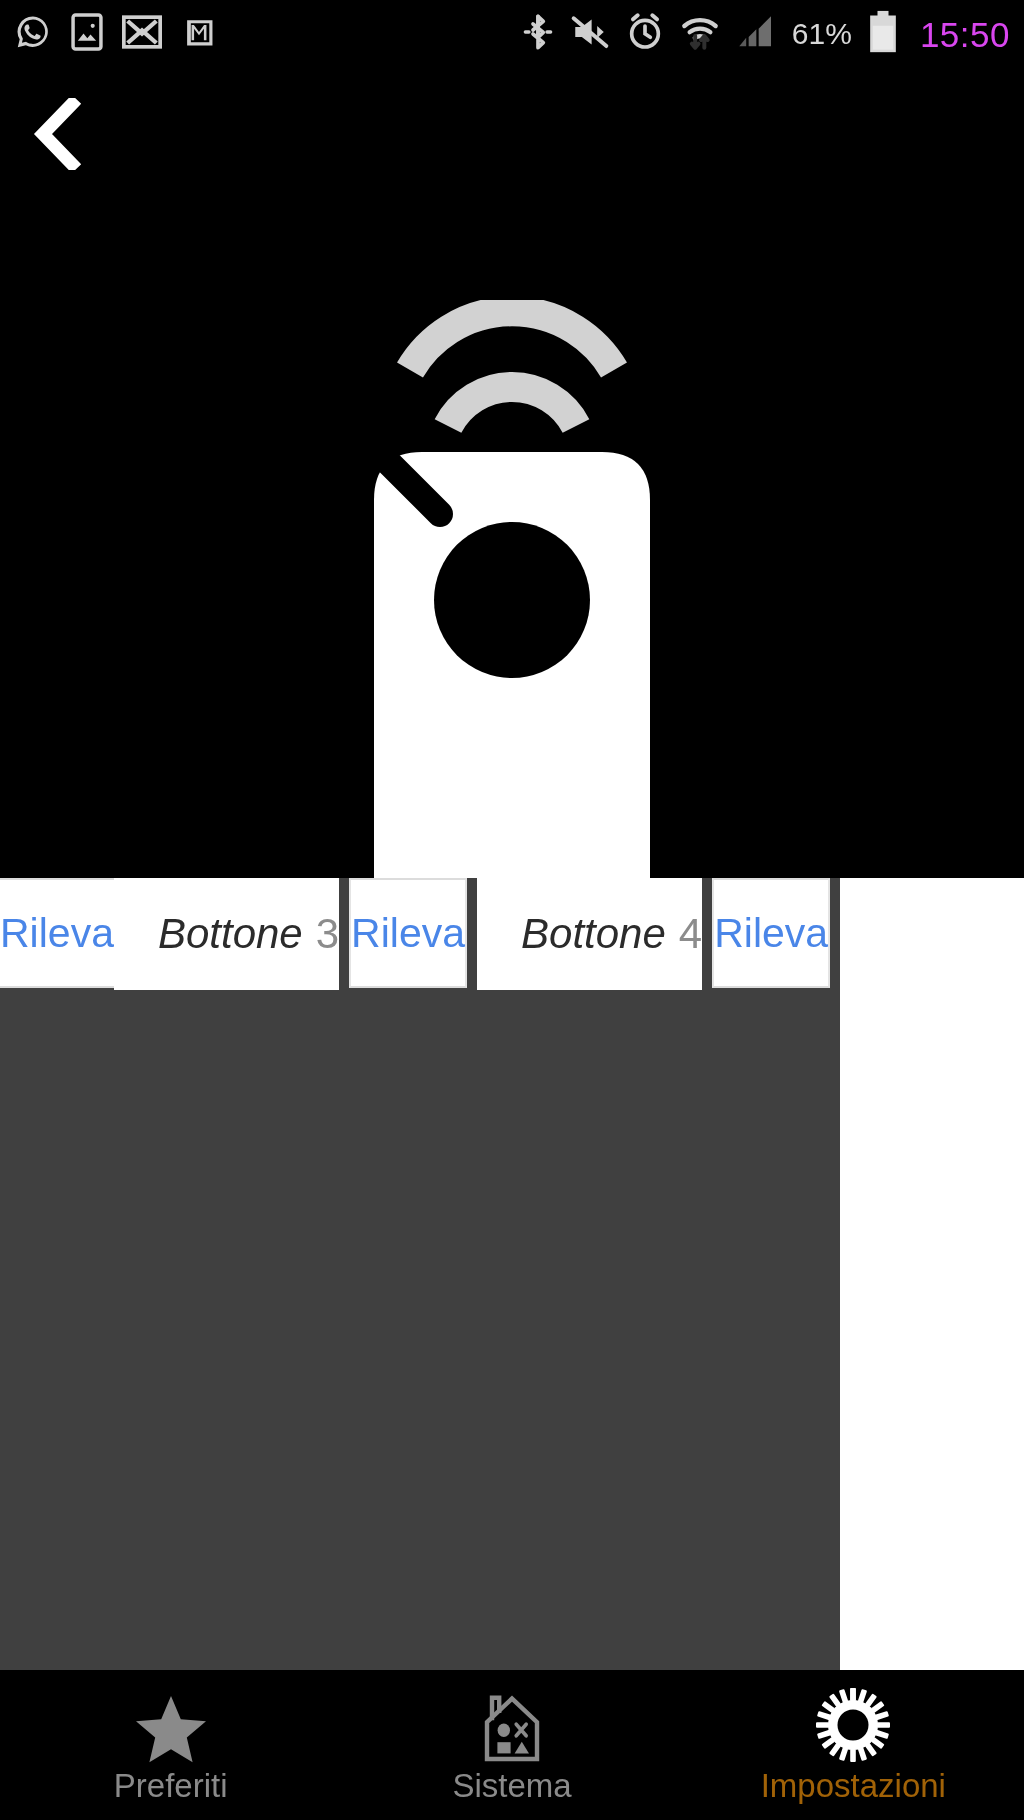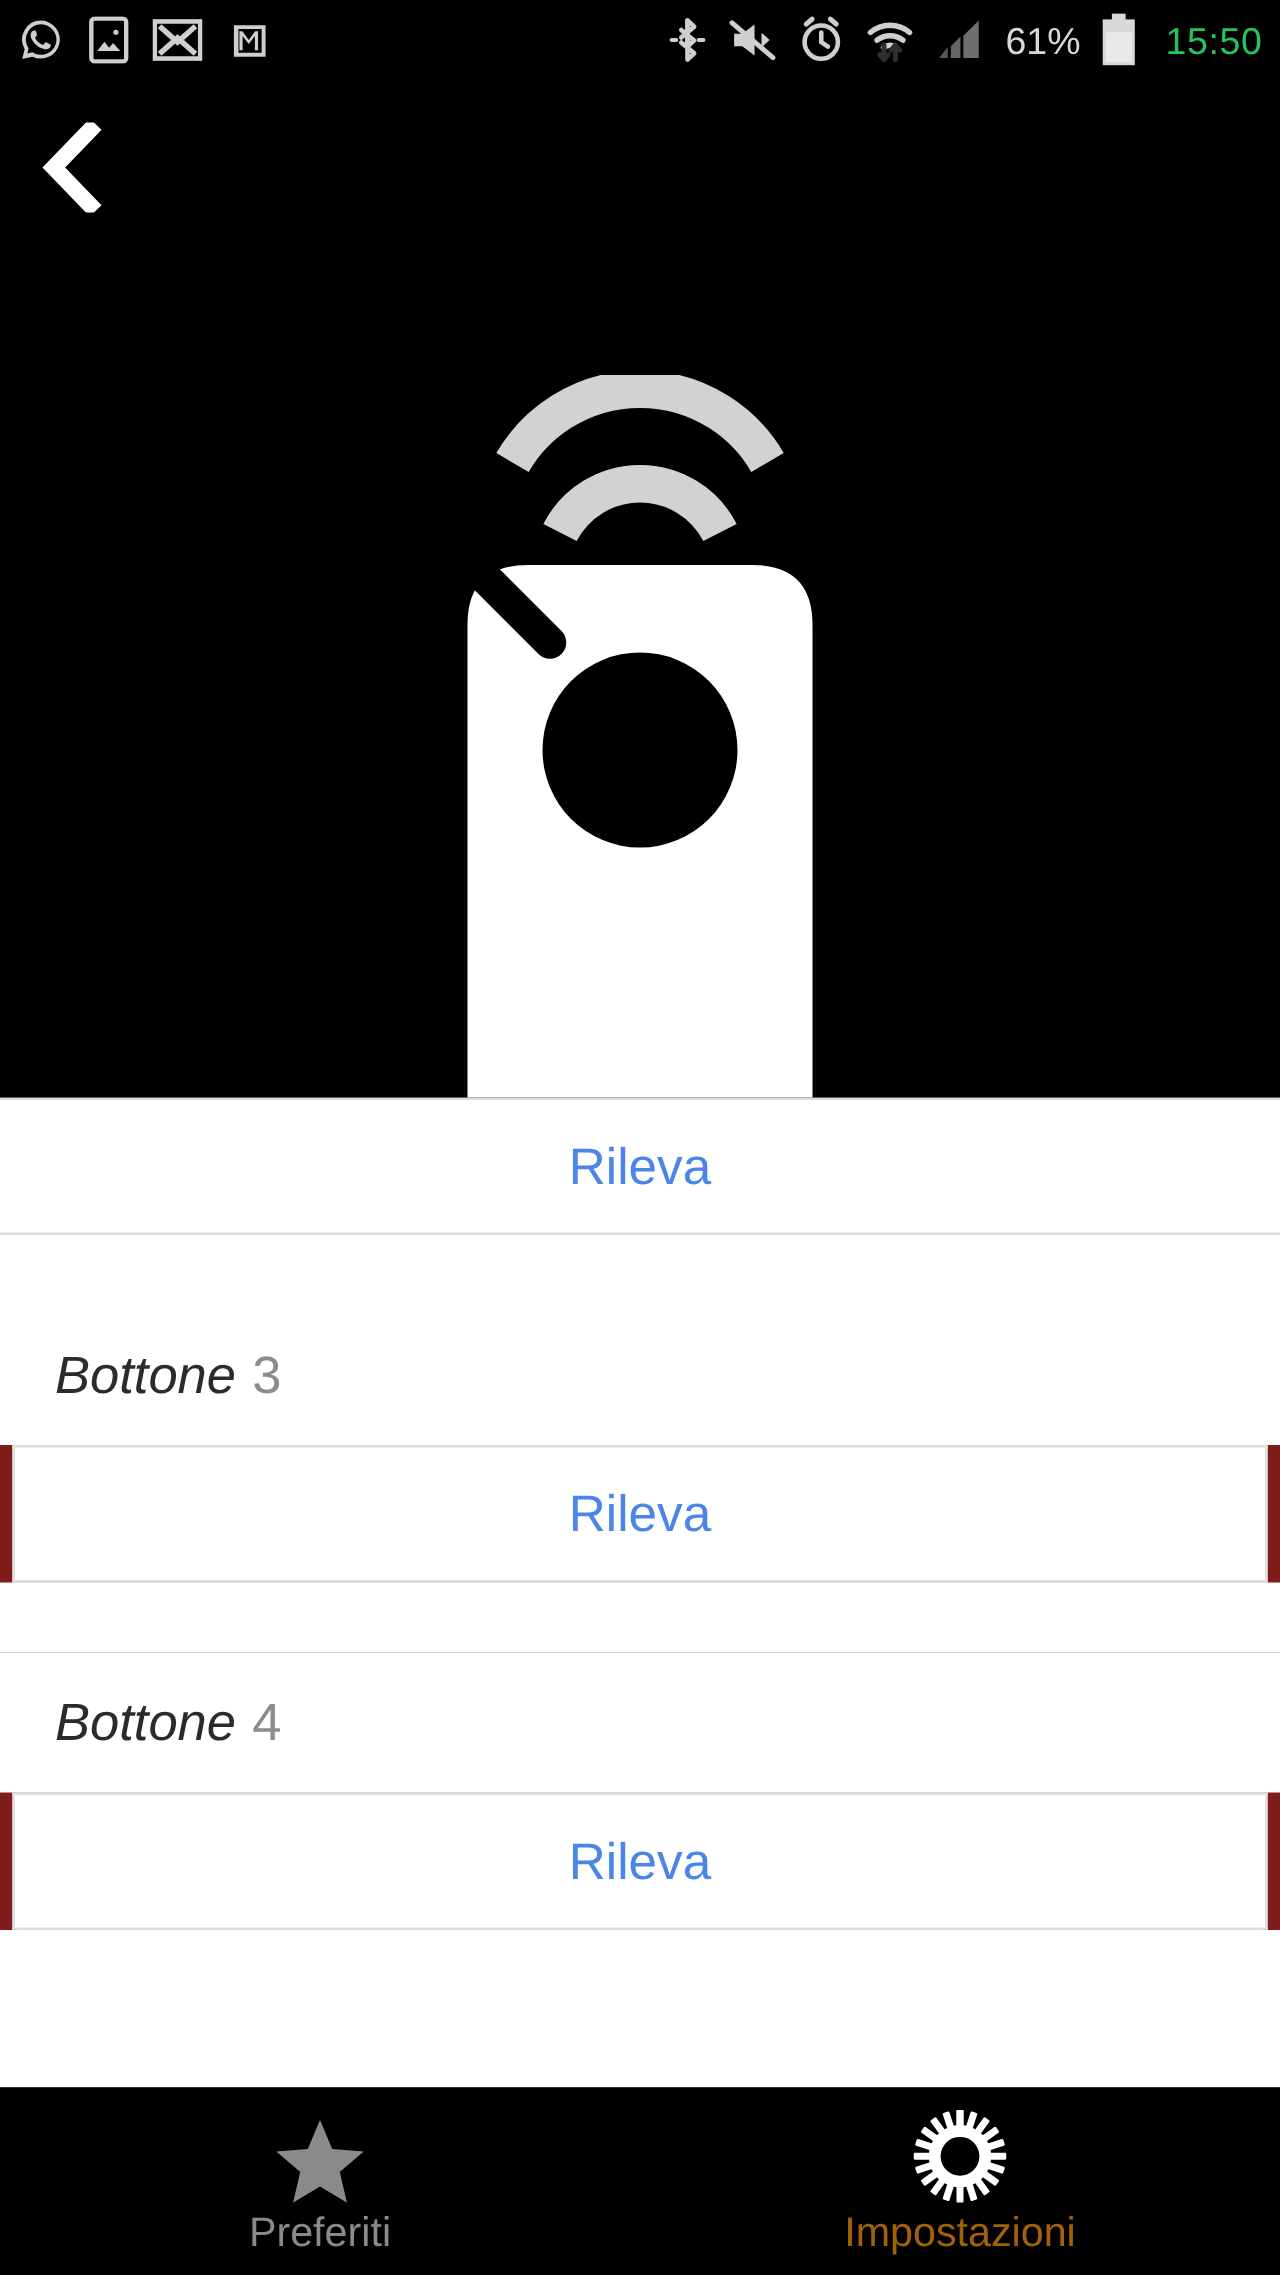--- a/index.html
+++ b/index.html
@@ -47,22 +47,22 @@
   .sb-icon {
     display: block;
   }
   .battery-pct {
     color: #d8d8d8;
     font-size: 30px;
     letter-spacing: 0px;
     line-height: 1;
   }
   .clock {
-    color: #22c55e;
-    font-size: 30px;
+    color: #d946ef;
+    font-size: 35px;
     line-height: 1;
     margin-left: 6px;
     letter-spacing: 0.5px;
   }
 
   
   .hero {
     position: relative;
     background: #000000;
     height: 810px;
@@ -83,23 +83,23 @@
   .remote-wrap {
     position: absolute;
     left: 50%;
     top: 232px;
     transform: translateX(-50%);
   }
 
   
   .body {
     flex: 1 1 auto;
-    background: #7f1d1d;
-    display: flex;
-    flex-direction: column;
+    background: #404040;
+    display: flex;
+    flex-direction: row;
     overflow: hidden;
   }
   .action-row {
     background: #ffffff;
     height: 110px;
     display: flex;
     align-items: center;
     justify-content: center;
     border-top: 2px solid #dcdcdc;
     border-bottom: 2px solid #dcdcdc;
@@ -335,20 +335,33 @@
 
     <div class="tab inactive">
       <span class="tab-icon">
         <svg width="72" height="70" viewBox="0 0 36 35">
           <path d="M18 1.5l4.9 11.6 12.6 1-9.6 8.2 2.9 12.3L18 28.1 7.2 34.6l2.9-12.3L0.5 14.1l12.6-1z" fill="#8a8a8a"></path>
         </svg>
       </span>
       <span class="tab-label">Preferiti</span>
     </div>
 
+    <div class="tab inactive">
+      <span class="tab-icon">
+        <svg width="70" height="72" viewBox="0 0 35 36">
+          <path d="M7.5 14.6V3.4h3.6v7.6" fill="none" stroke="#8a8a8a" stroke-width="2.2" stroke-linejoin="miter"></path>
+          <path d="M5 15.6L17.5 3.8 30 15.6v18.4H5z" fill="none" stroke="#8a8a8a" stroke-width="2.2" stroke-linejoin="miter"></path>
+          <ellipse cx="13.4" cy="19.6" rx="3.1" ry="3.4" fill="#8a8a8a"></ellipse>
+          <path d="M19.6 16.6l5 5.8M24.6 16.6l-5 5.8" stroke="#8a8a8a" stroke-width="1.8" stroke-linecap="round"></path>
+          <rect x="10.2" y="25.6" width="6.6" height="5.6" fill="#8a8a8a"></rect>
+          <path d="M22.4 25.4l3.6 5.8h-7.2z" fill="#8a8a8a"></path>
+        </svg>
+      </span>
+      <span class="tab-label">Sistema</span>
+    </div>
 
     <div class="tab active">
       <span class="tab-icon">
         <svg width="76" height="76" viewBox="0 0 76 76">
           <g fill="#ffffff">
             <g id="teeth">
               <rect x="35.2" y="1" width="5.6" height="13" rx="1"></rect>
             </g>
             <circle cx="38" cy="38" r="25"></circle>
           </g>

